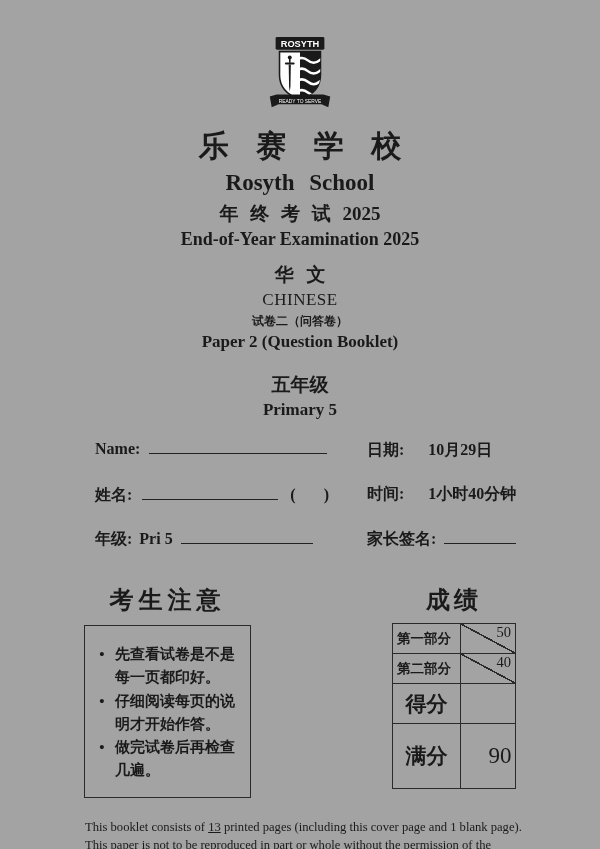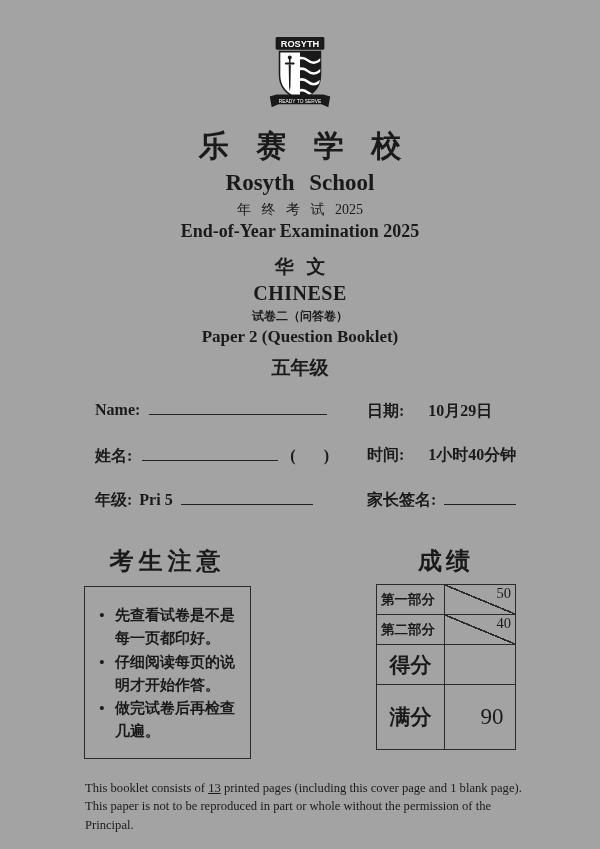--- a/index.html
+++ b/index.html
@@ -12,27 +12,27 @@
     font-family:"Liberation Serif","DejaVu Serif",serif;
     overflow:hidden;
     box-sizing:border-box;
   }
   
   .crest-wrap { padding-top:36px; text-align:center; }
   
   .titles { text-align:center; margin-top:8px; }
   .t-school-cn { font-size:30px; font-weight:700; word-spacing:20px; }
   .t-school-en { font-size:23px; font-weight:700; word-spacing:9px; margin-top:3px; }
-  .t-exam-cn   { font-size:14px; font-weight:400; word-spacing:7px; margin-top:5px; }
+  .t-exam-cn   { font-size:19px; font-weight:700; word-spacing:7px; margin-top:5px; }
   .t-exam-en   { font-size:18px; font-weight:700; margin-top:2px; }
   .t-subject-cn{ font-size:19px; font-weight:700; word-spacing:8px; margin-top:12px; }
-  .t-subject-en{ font-size:20px; font-weight:700; margin-top:2px; letter-spacing:0.5px; }
+  .t-subject-en{ font-size:17px; font-weight:400; margin-top:2px; letter-spacing:0.5px; }
   .t-paper-cn  { font-size:12px; font-weight:700; margin-top:3px; }
   .t-paper-en  { font-size:17px; font-weight:700; margin-top:2px; }
-  .t-level-cn  { font-size:19px; font-weight:700; margin-top:8px; }
+  .t-level-cn  { font-size:19px; font-weight:700; margin-top:20px; }
   .t-level-en  { font-size:17px; font-weight:700; margin-top:2px; }
   
   .form-section { display:flex; justify-content:space-between; padding:20px 58px 0 95px; }
   .form-left  { width:260px; }
   .form-right { width:175px; }
   .form-row { display:flex; align-items:baseline; height:27px; margin-bottom:17px;
               font-size:16px; font-weight:700; white-space:nowrap; }
   .fill-line { display:inline-block; border-bottom:1.4px solid #222; height:0.95em; }
   .dash-line { display:inline-block; border-bottom:1.6px solid #222; height:0.45em; }
   .lbl { font-weight:700; }
@@ -40,21 +40,21 @@
   .paren { font-weight:700; letter-spacing:0; }
   
   .bottom-section { display:flex; justify-content:space-between; align-items:flex-start;
                     padding:12px 84px 0 84px; }
   .notice-col { width:167px; }
   .notice-title { text-align:center; font-size:24px; font-weight:700; letter-spacing:5px; margin-bottom:9px; }
   .notice-box { border:1.7px solid #2a2a2a; padding:17px 6px 14px 4px; box-sizing:border-box; }
   .notice-item { display:flex; font-size:15px; font-weight:700; line-height:1.55; }
   .bullet { width:26px; text-align:center; flex:none; }
   .notice-text { flex:1; }
-  .score-col { width:140px; }
+  .score-col { width:124px; }
   .score-title { text-align:center; font-size:24px; font-weight:700; letter-spacing:4px; margin-bottom:7px; }
   .score-table { border:1.7px solid #2a2a2a; box-sizing:border-box;text-align:right; }
   .score-row { display:flex; border-bottom:1.3px solid #2a2a2a; }
   .score-row:last-child { border-bottom:none;gap:24px; }
   .sc-label { width:68px; flex:none; border-right:1.3px solid #2a2a2a; box-sizing:border-box;
               display:flex; align-items:center; }
   .sc-value { flex:1; position:relative; }
   .row-part  { height:29px; }
   .row-part .sc-label { font-size:13.5px; font-weight:700; padding-left:4px; }
   .row-part .sc-value {
@@ -110,20 +110,21 @@
   <div class="titles">
     <div class="t-school-cn">乐 赛 学 校</div>
     <div class="t-school-en">Rosyth School</div>
     <div class="t-exam-cn">年 终 考 试 2025</div>
     <div class="t-exam-en">End-of-Year Examination 2025</div>
     <div class="t-subject-cn">华 文</div>
     <div class="t-subject-en">CHINESE</div>
     <div class="t-paper-cn">试卷二（问答卷）</div>
     <div class="t-paper-en">Paper 2 (Question Booklet)</div>
     <div class="t-level-cn">五年级</div>
+    <div class="t-level-en">Primary 5</div>
   </div>
 
   <div class="form-section">
     <div class="form-left">
       <div class="form-row">
         <span class="lbl">Name:</span>
         <span class="dash-line" style="width:178px; margin-left:9px;"></span>
       </div>
       <div class="form-row">
         <span class="lbl">姓名:</span>

